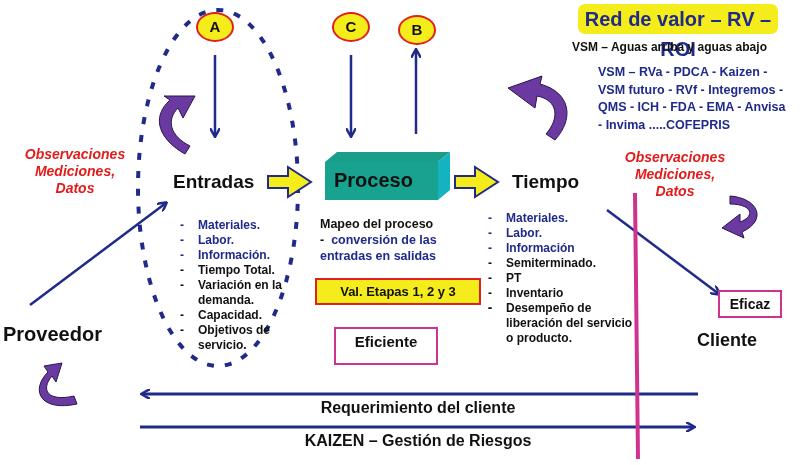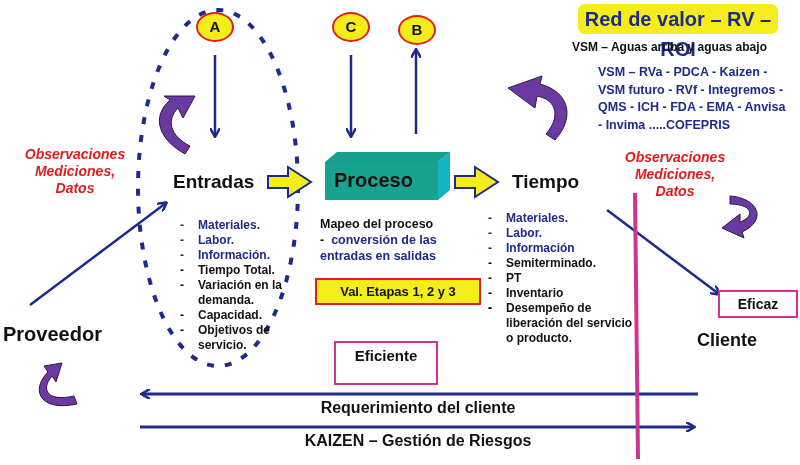--- a/index.html
+++ b/index.html
@@ -118,25 +118,25 @@
 <div class="abs" style="left:320px; top:216px; font-size:12.5px; line-height:16px;">
   <div class="black">Mapeo del proceso</div>
   <div><span class="black">-</span>&nbsp; <span class="blue">conversión de las</span></div>
   <div class="blue">entradas en salidas</div>
 </div>
 
 <div class="box-yel" style="left:315px; top:278px; width:166px; height:27px; font-size:13px; line-height:23px;">
   <span>Val. Etapas 1, 2 y 3</span>
 </div>
 
-<div class="box-mag" style="left:334px; top:327px; width:104px; height:44px; font-size:15px; line-height:26px;margin-top:14px;">
+<div class="box-mag" style="left:334px; top:327px; width:104px; height:38px; font-size:15px; line-height:26px;">
   <span>Eficiente</span>
 </div>
 
-<div class="box-mag" style="left:718px; top:290px; width:80px; height:28px; font-size:14px; line-height:24px;">
+<div class="box-mag" style="left:718px; top:290px; width:64px; height:28px; font-size:14px; line-height:24px;">
   <span>Eficaz</span>
 </div>
 
 <ul class="list abs" style="left:484px; top:211px; width:150px;">
   <li class="blue"><span class="dash">-</span><span>Materiales.</span></li>
   <li class="blue"><span class="dash">-</span><span>Labor.</span></li>
   <li class="blue"><span class="dash">-</span><span>Información</span></li>
   <li class="black"><span class="dash">-</span><span>Semiterminado.</span></li>
   <li class="black"><span class="dash">-</span><span>PT</span></li>
   <li class="black"><span class="dash">-</span><span>Inventario</span></li>

